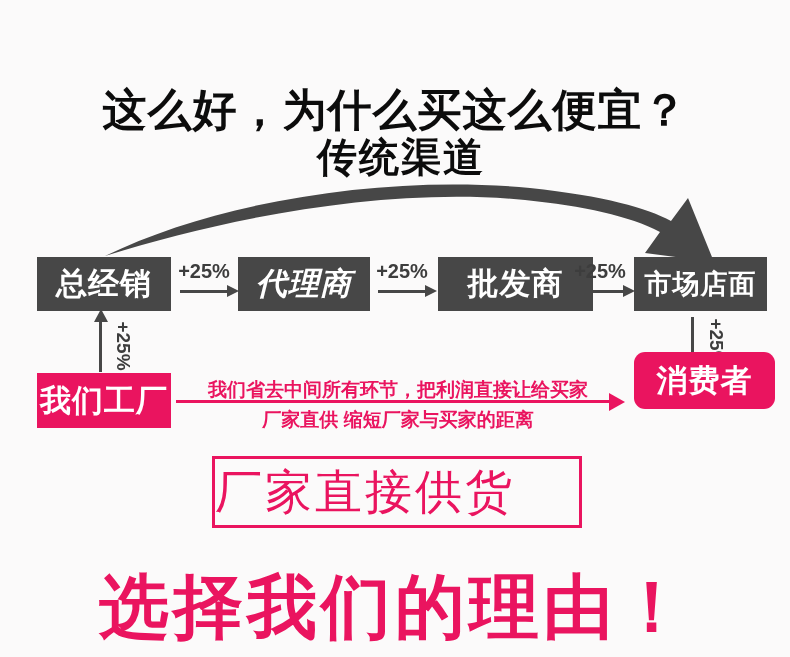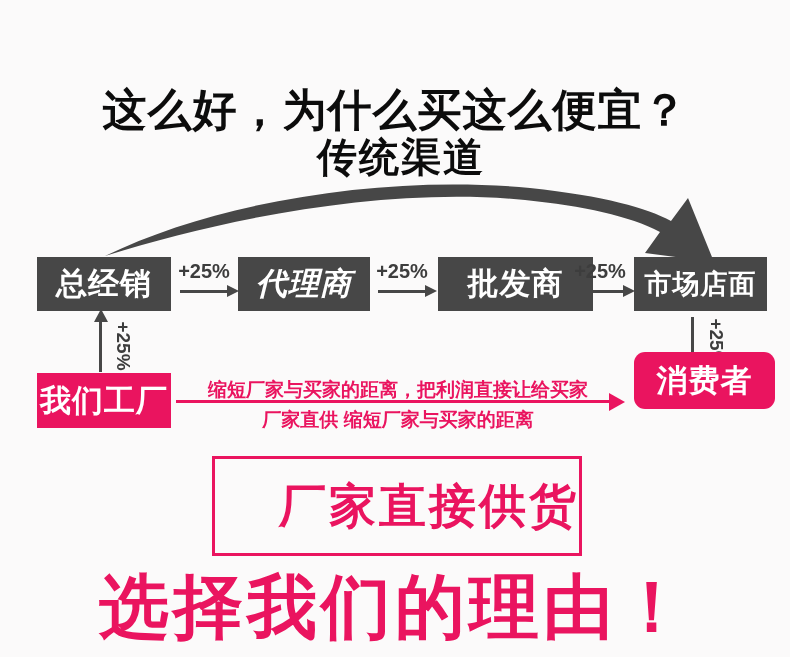--- a/index.html
+++ b/index.html
@@ -160,27 +160,27 @@
     top: 50%;
     transform: translateY(-50%);
     width: 0; height: 0;
     border-left: 16px solid #ea145f;
     border-top: 9px solid transparent;
     border-bottom: 9px solid transparent;
   }
   .banner {
     position: absolute;
     left: 212px; top: 456px;
-    width: 370px; height: 100px;
+    width: 370px; height: 72px;
     border: 3px solid #ea145f;
     display: flex;
     align-items: center;
-    justify-content: flex-end;
+    justify-content: flex-start;
     font-size: 47px;
-    font-weight: bold;
+    font-weight: normal;
     color: #ea145f;
     letter-spacing: 3px;
     white-space: nowrap;
   }
   .footer-slogan {
     position: absolute;
     left: 0; right: 0; top: 574px;
     text-align: center;
     font-size: 70px;
     line-height: 78px;
@@ -254,21 +254,21 @@
     </div>
   <div class="v-pct right">+25%</div>
 
   <div class="pink-box factory">
     <span>我们工厂</span>
   </div>
   <div class="pink-box consumer">
     <span>消费者</span>
   </div>
 
-  <div class="direct-text l1">缩短厂家与买家的距离，把利润直接让给买家</div>
+  <div class="direct-text l1">我们省去中间所有环节，把利润直接让给买家</div>
   <div class="direct-arrow">
       <i class="head"></i>
     </div>
   <div class="direct-text l2">厂家直供 缩短厂家与买家的距离</div>
 
   <div class="banner">
     <span>厂家直接供货</span>
   </div>
 
   <div class="footer-slogan">选择我们的理由！</div>

